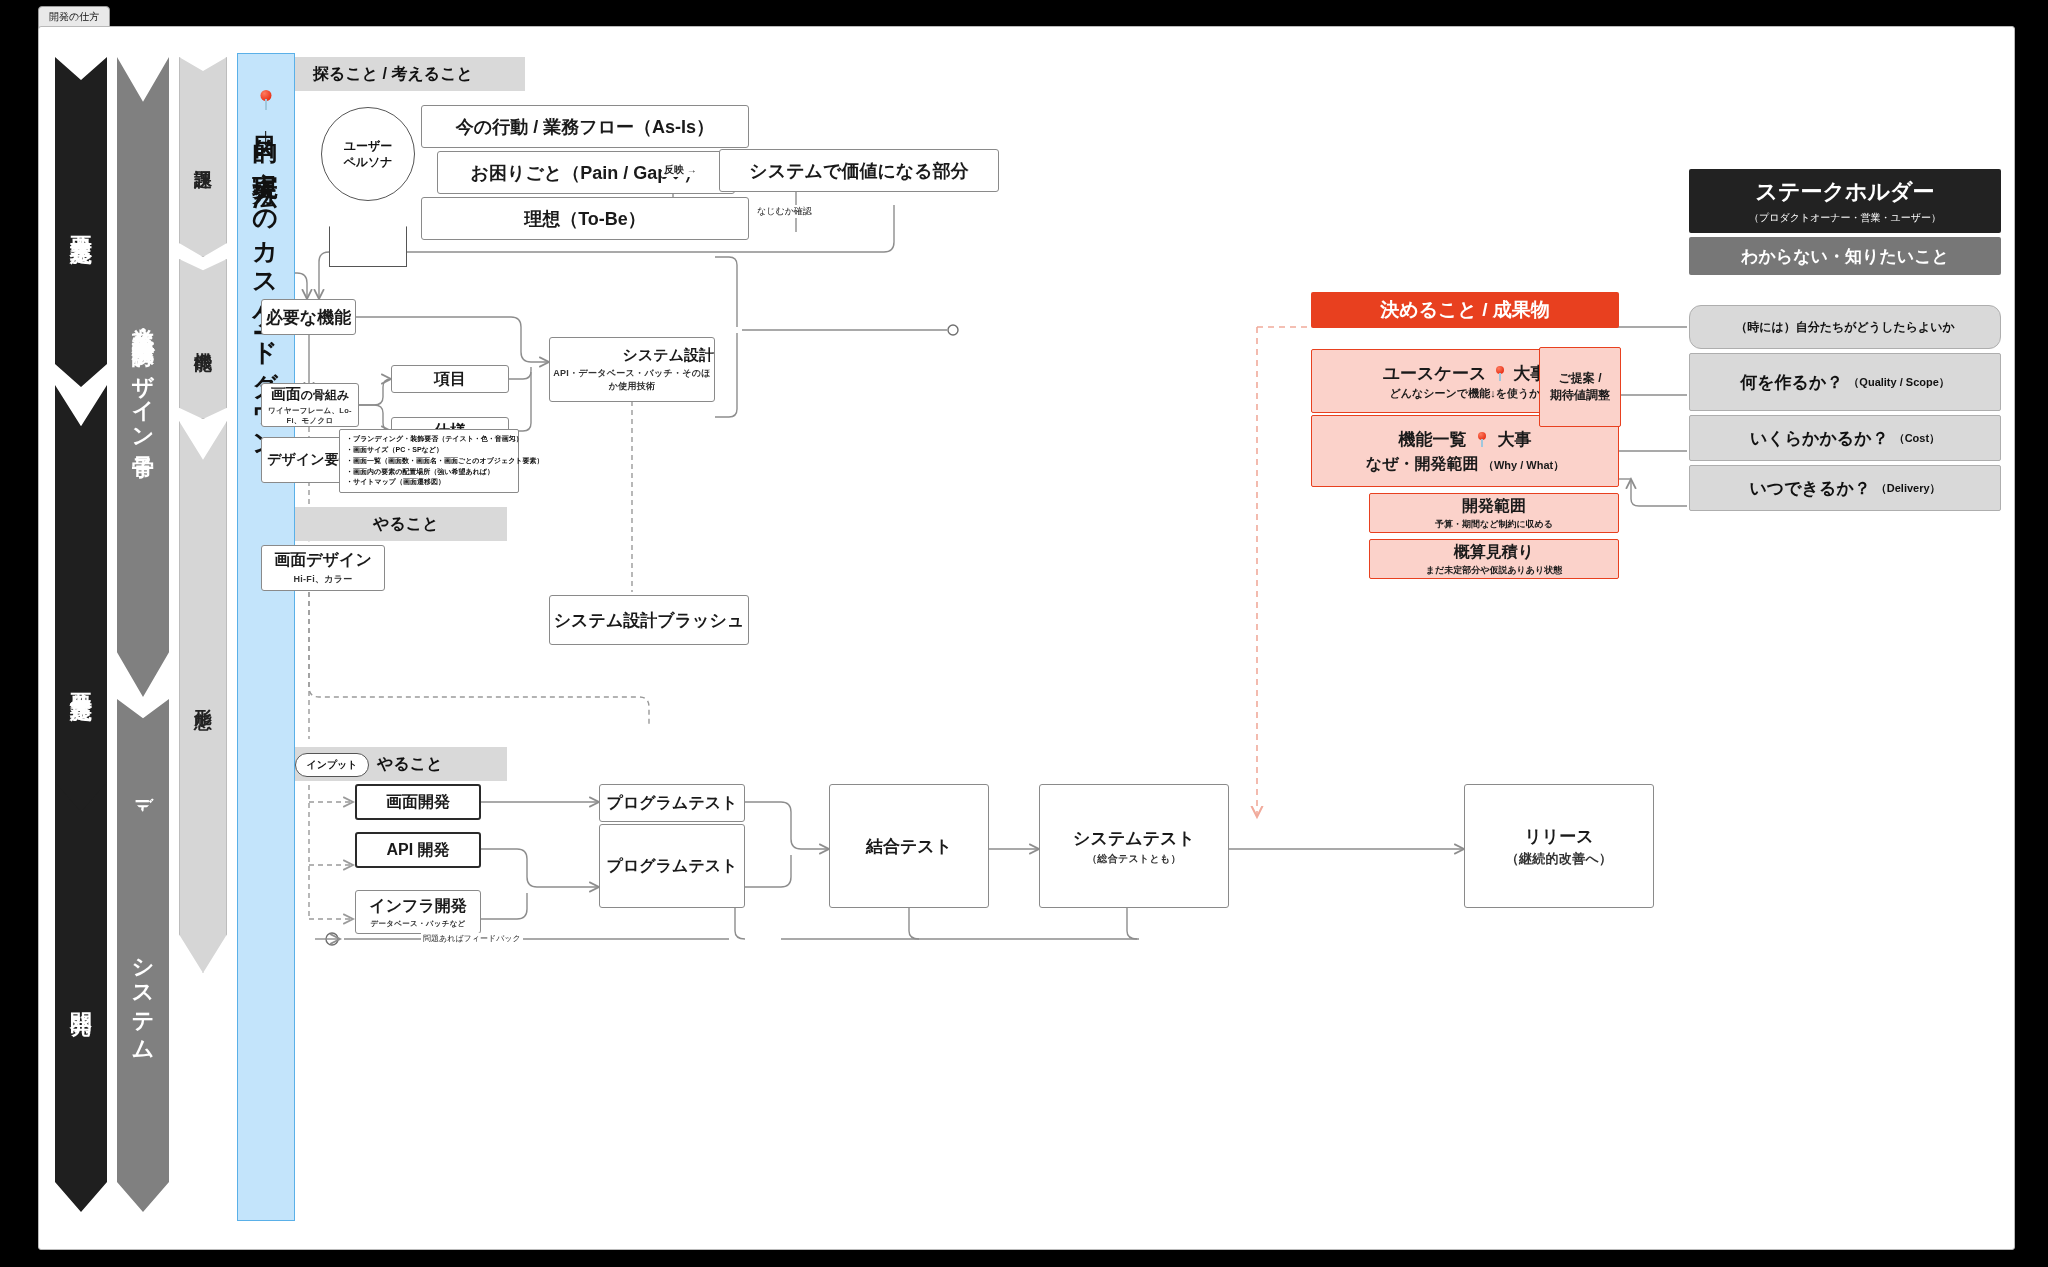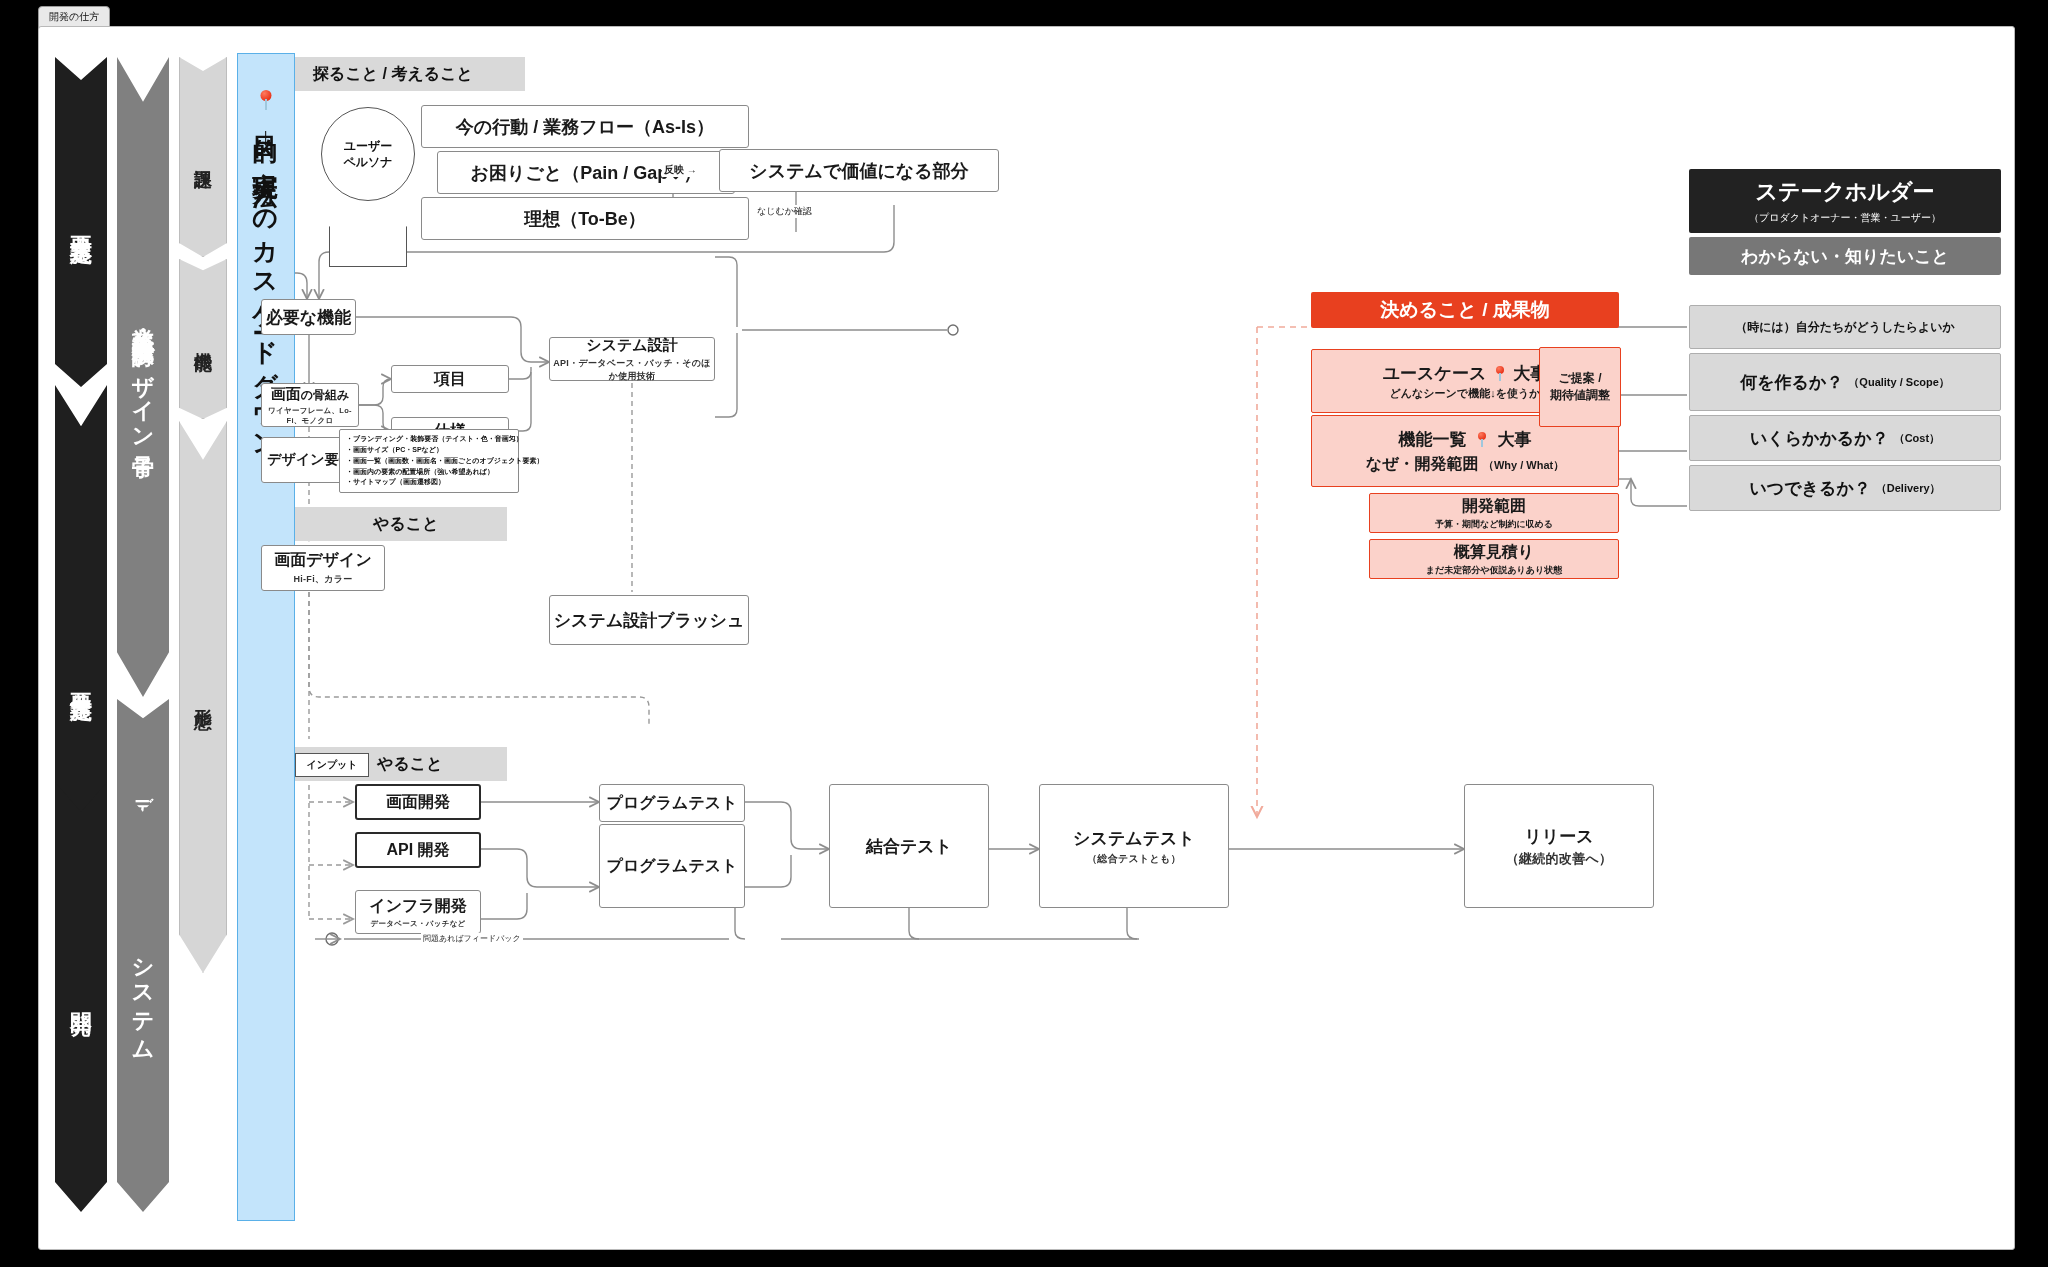--- a/index.html
+++ b/index.html
@@ -79,21 +79,21 @@
 
   .notebox{position:absolute;background:#fff;border:1px solid #8a8a8a;border-radius:2px;
            box-sizing:border-box;padding:4px 6px;font-size:7px;line-height:1.55;color:#111;
            font-weight:bold;}
   .notebox div{white-space:nowrap;}
 
   .lbl{position:absolute;font-size:9px;color:#222;white-space:nowrap;background:#fff;
        padding:0 2px;font-weight:bold;}
   .lbl.thin{font-weight:normal;}
 
-  .pill{position:absolute;background:#fff;border:1px solid #555;border-radius:0;
+  .pill{position:absolute;background:#fff;border:1px solid #555;border-radius:12px;
         font-size:10px;font-weight:bold;color:#111;
         display:flex;align-items:center;justify-content:center;}
 
   .thickbx{border:2px solid #2a2a2a;}
 
   svg.wires{position:absolute;left:0;top:0;width:1975px;height:1222px;pointer-events:none;}
   .ln{fill:none;stroke:#8d8d8d;stroke-width:1.4;}
   .dash{fill:none;stroke:#9a9a9a;stroke-width:1.4;stroke-dasharray:5 4;}
   .rdash{fill:none;stroke:#f1aa9b;stroke-width:1.6;stroke-dasharray:6 5;}
   .circ{fill:#fff;stroke:#6f6f6f;stroke-width:1.4;}
@@ -248,21 +248,21 @@
 
     <div class="bx" style="left:680px;top:122px;width:280px;height:43px;font-size:18px;">
       <div class="t">システムで価値になる部分</div>
     </div>
     <div class="lbl thin" style="left:716px;top:178px;font-size:9px;">なじむか確認</div>
 
     <div class="bx" style="left:222px;top:272px;width:95px;height:36px;font-size:17px;">
       <div class="t">必要な機能</div>
     </div>
 
-    <div class="bx" style="left:510px;top:310px;width:166px;height:44px;">
+    <div class="bx" style="left:510px;top:310px;width:166px;height:65px;align-items:flex-end;">
       <div class="t" style="font-size:15px;">システム設計</div>
       <div class="s">API・データベース・バッチ・そのほか使用技術</div>
     </div>
 
     <div class="bx" style="left:222px;top:356px;width:98px;height:44px;">
       <div class="t" style="font-size:15px;">
         <span>画面</span><span style="font-size:12px;">の骨組み</span>
       </div>
       <div class="s" style="font-size:7.5px;">ワイヤーフレーム、Lo-Fi、モノクロ</div>
     </div>
@@ -340,21 +340,21 @@
       <div class="t" style="font-size:12px;">ご提案 /</div>
       <div class="t" style="font-size:12px;">期待値調整</div>
     </div>
 
     <div class="darkhead" style="left:1650px;top:142px;width:312px;height:64px;">
       <div style="font-size:22px;font-weight:bold;">ステークホルダー</div>
       <div style="font-size:10px;margin-top:4px;">（プロダクトオーナー・営業・ユーザー）</div>
     </div>
     <div class="midhead" style="left:1650px;top:210px;width:312px;height:38px;font-size:17px;">わからない・知りたいこと</div>
 
-    <div class="greybox" style="left:1650px;top:278px;width:312px;height:44px;">
+    <div class="greybox" style="left:1650px;top:278px;width:312px;height:44px;border-radius:12px;">
       <span style="font-size:12px;font-weight:bold;">（時には）自分たちがどうしたらよいか</span>
     </div>
     <div class="greybox" style="left:1650px;top:388px;width:312px;height:46px;">
       <span style="font-size:17px;font-weight:bold;">いくらかかるか？</span>
       <span style="font-size:11px;font-weight:bold;margin-left:5px;">（Cost）</span>
     </div>
     <div class="greybox" style="left:1650px;top:326px;width:312px;height:58px;">
       <span style="font-size:17px;font-weight:bold;">何を作るか？</span>
       <span style="font-size:11px;font-weight:bold;margin-left:5px;">（Quality / Scope）</span>
     </div>

